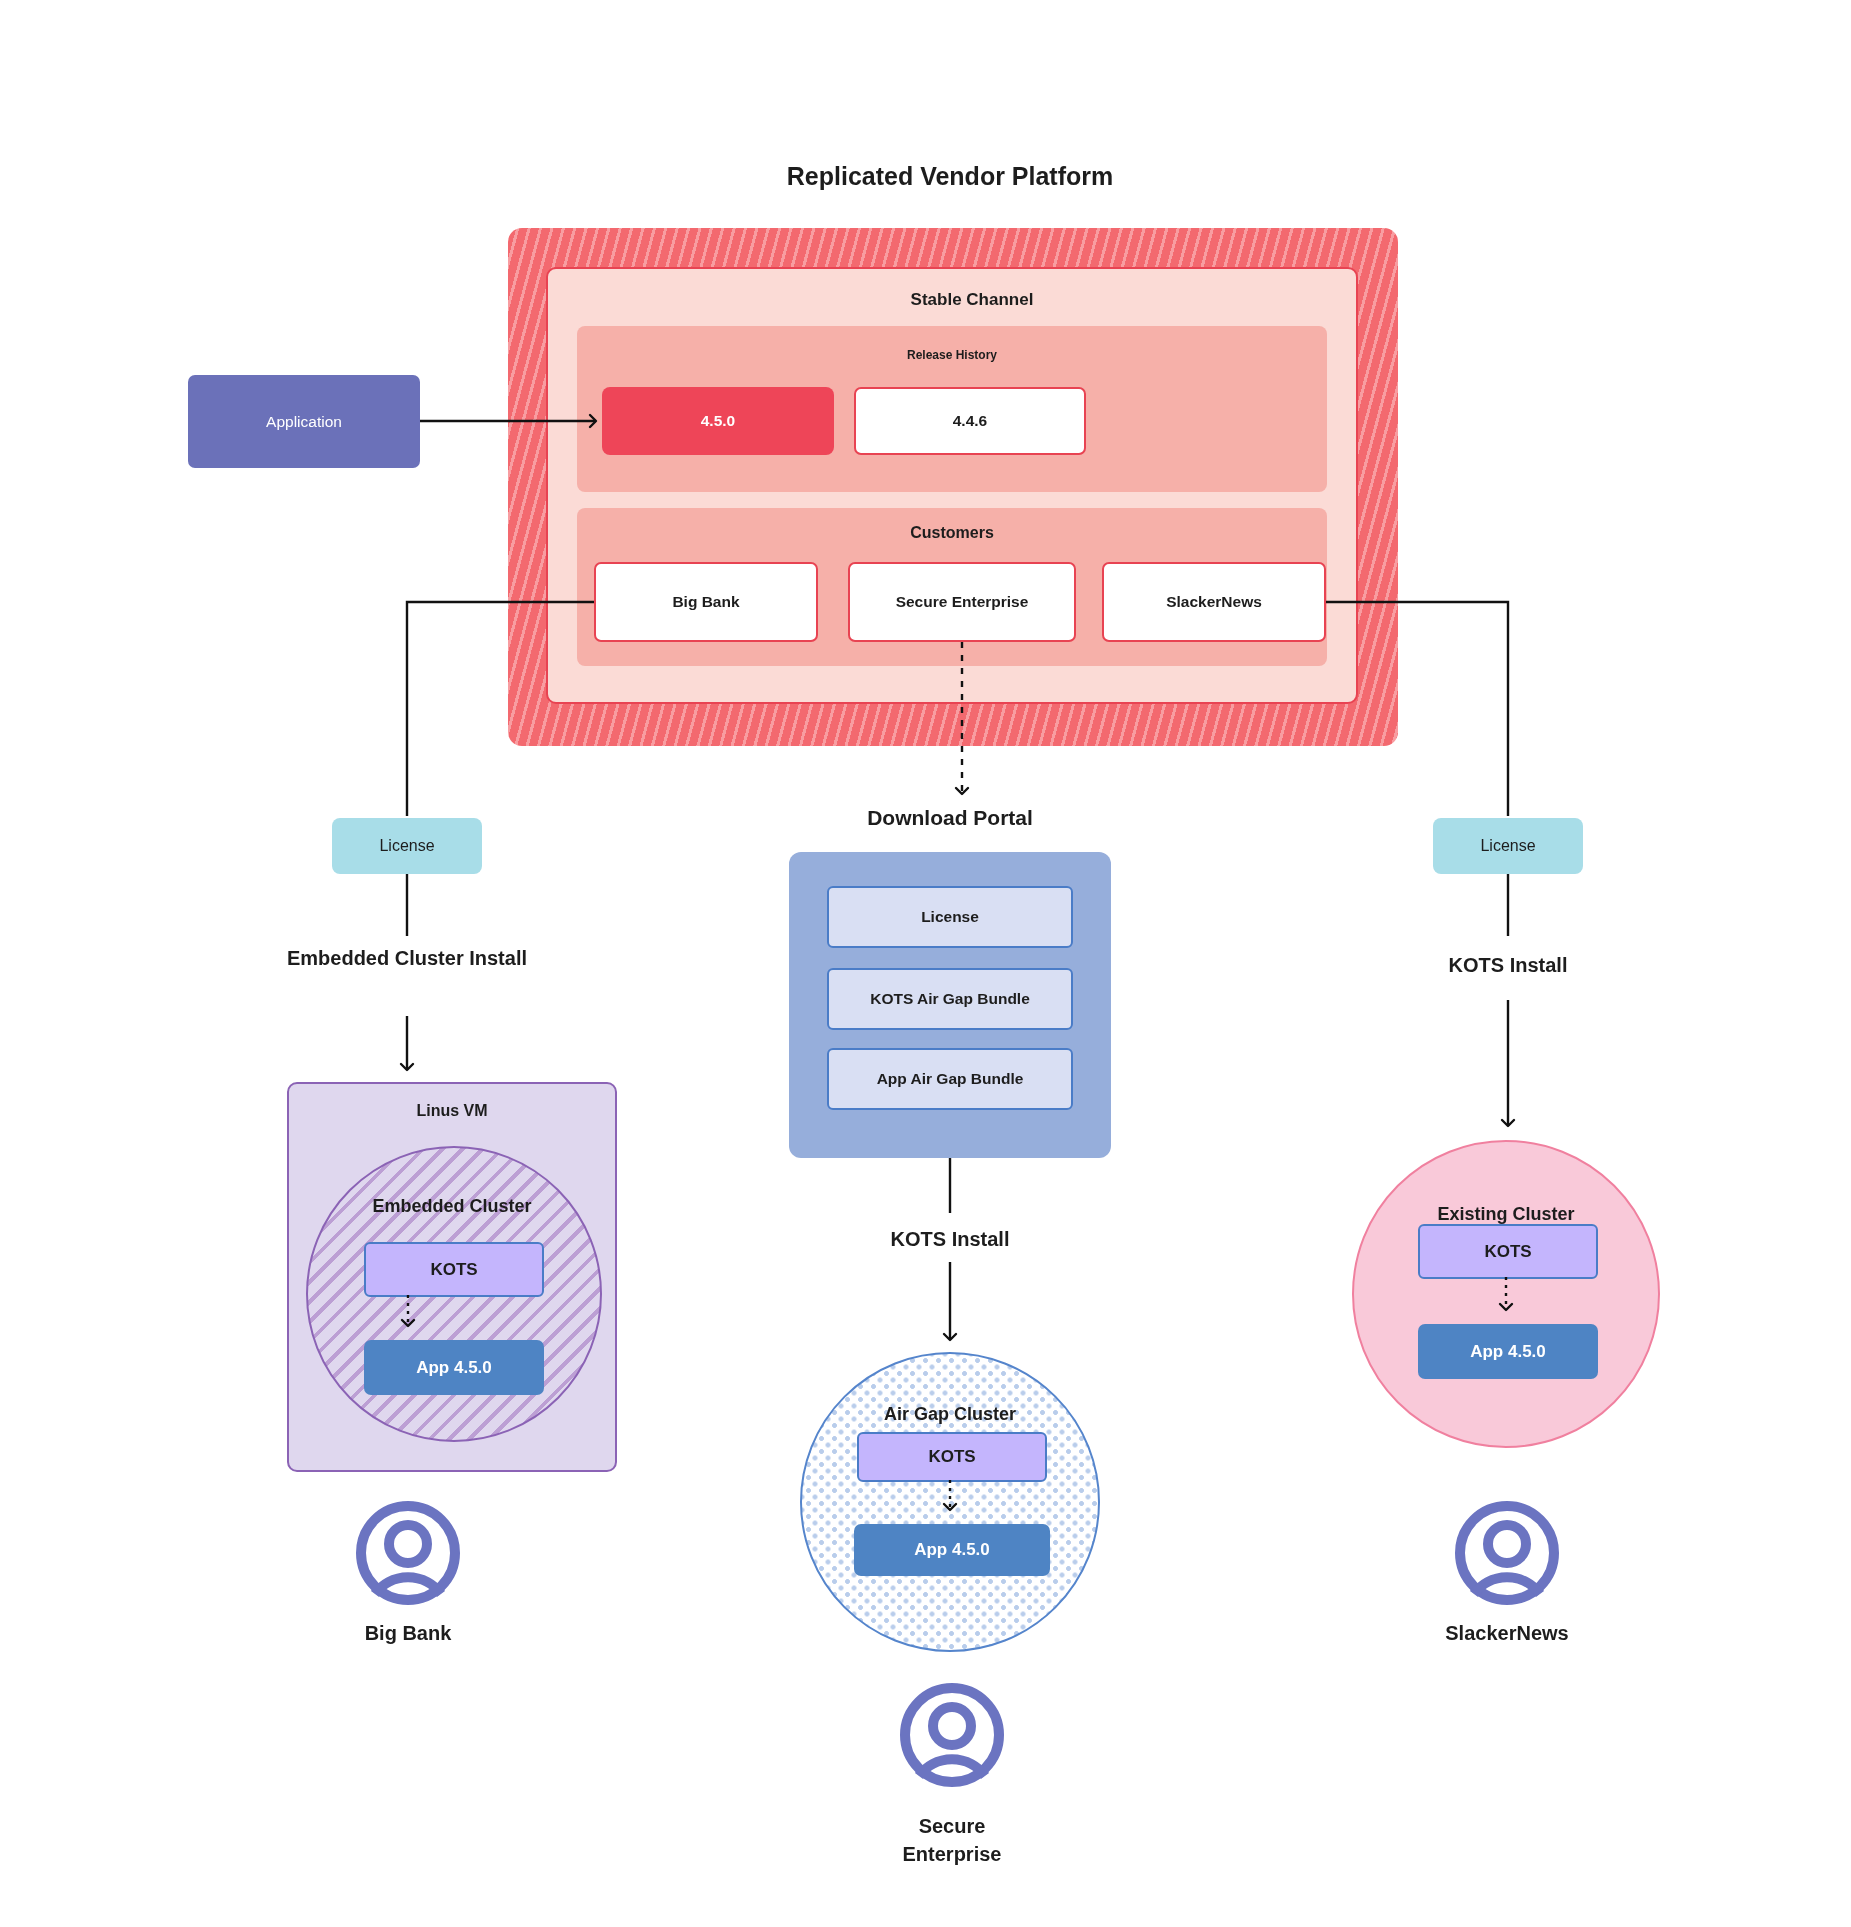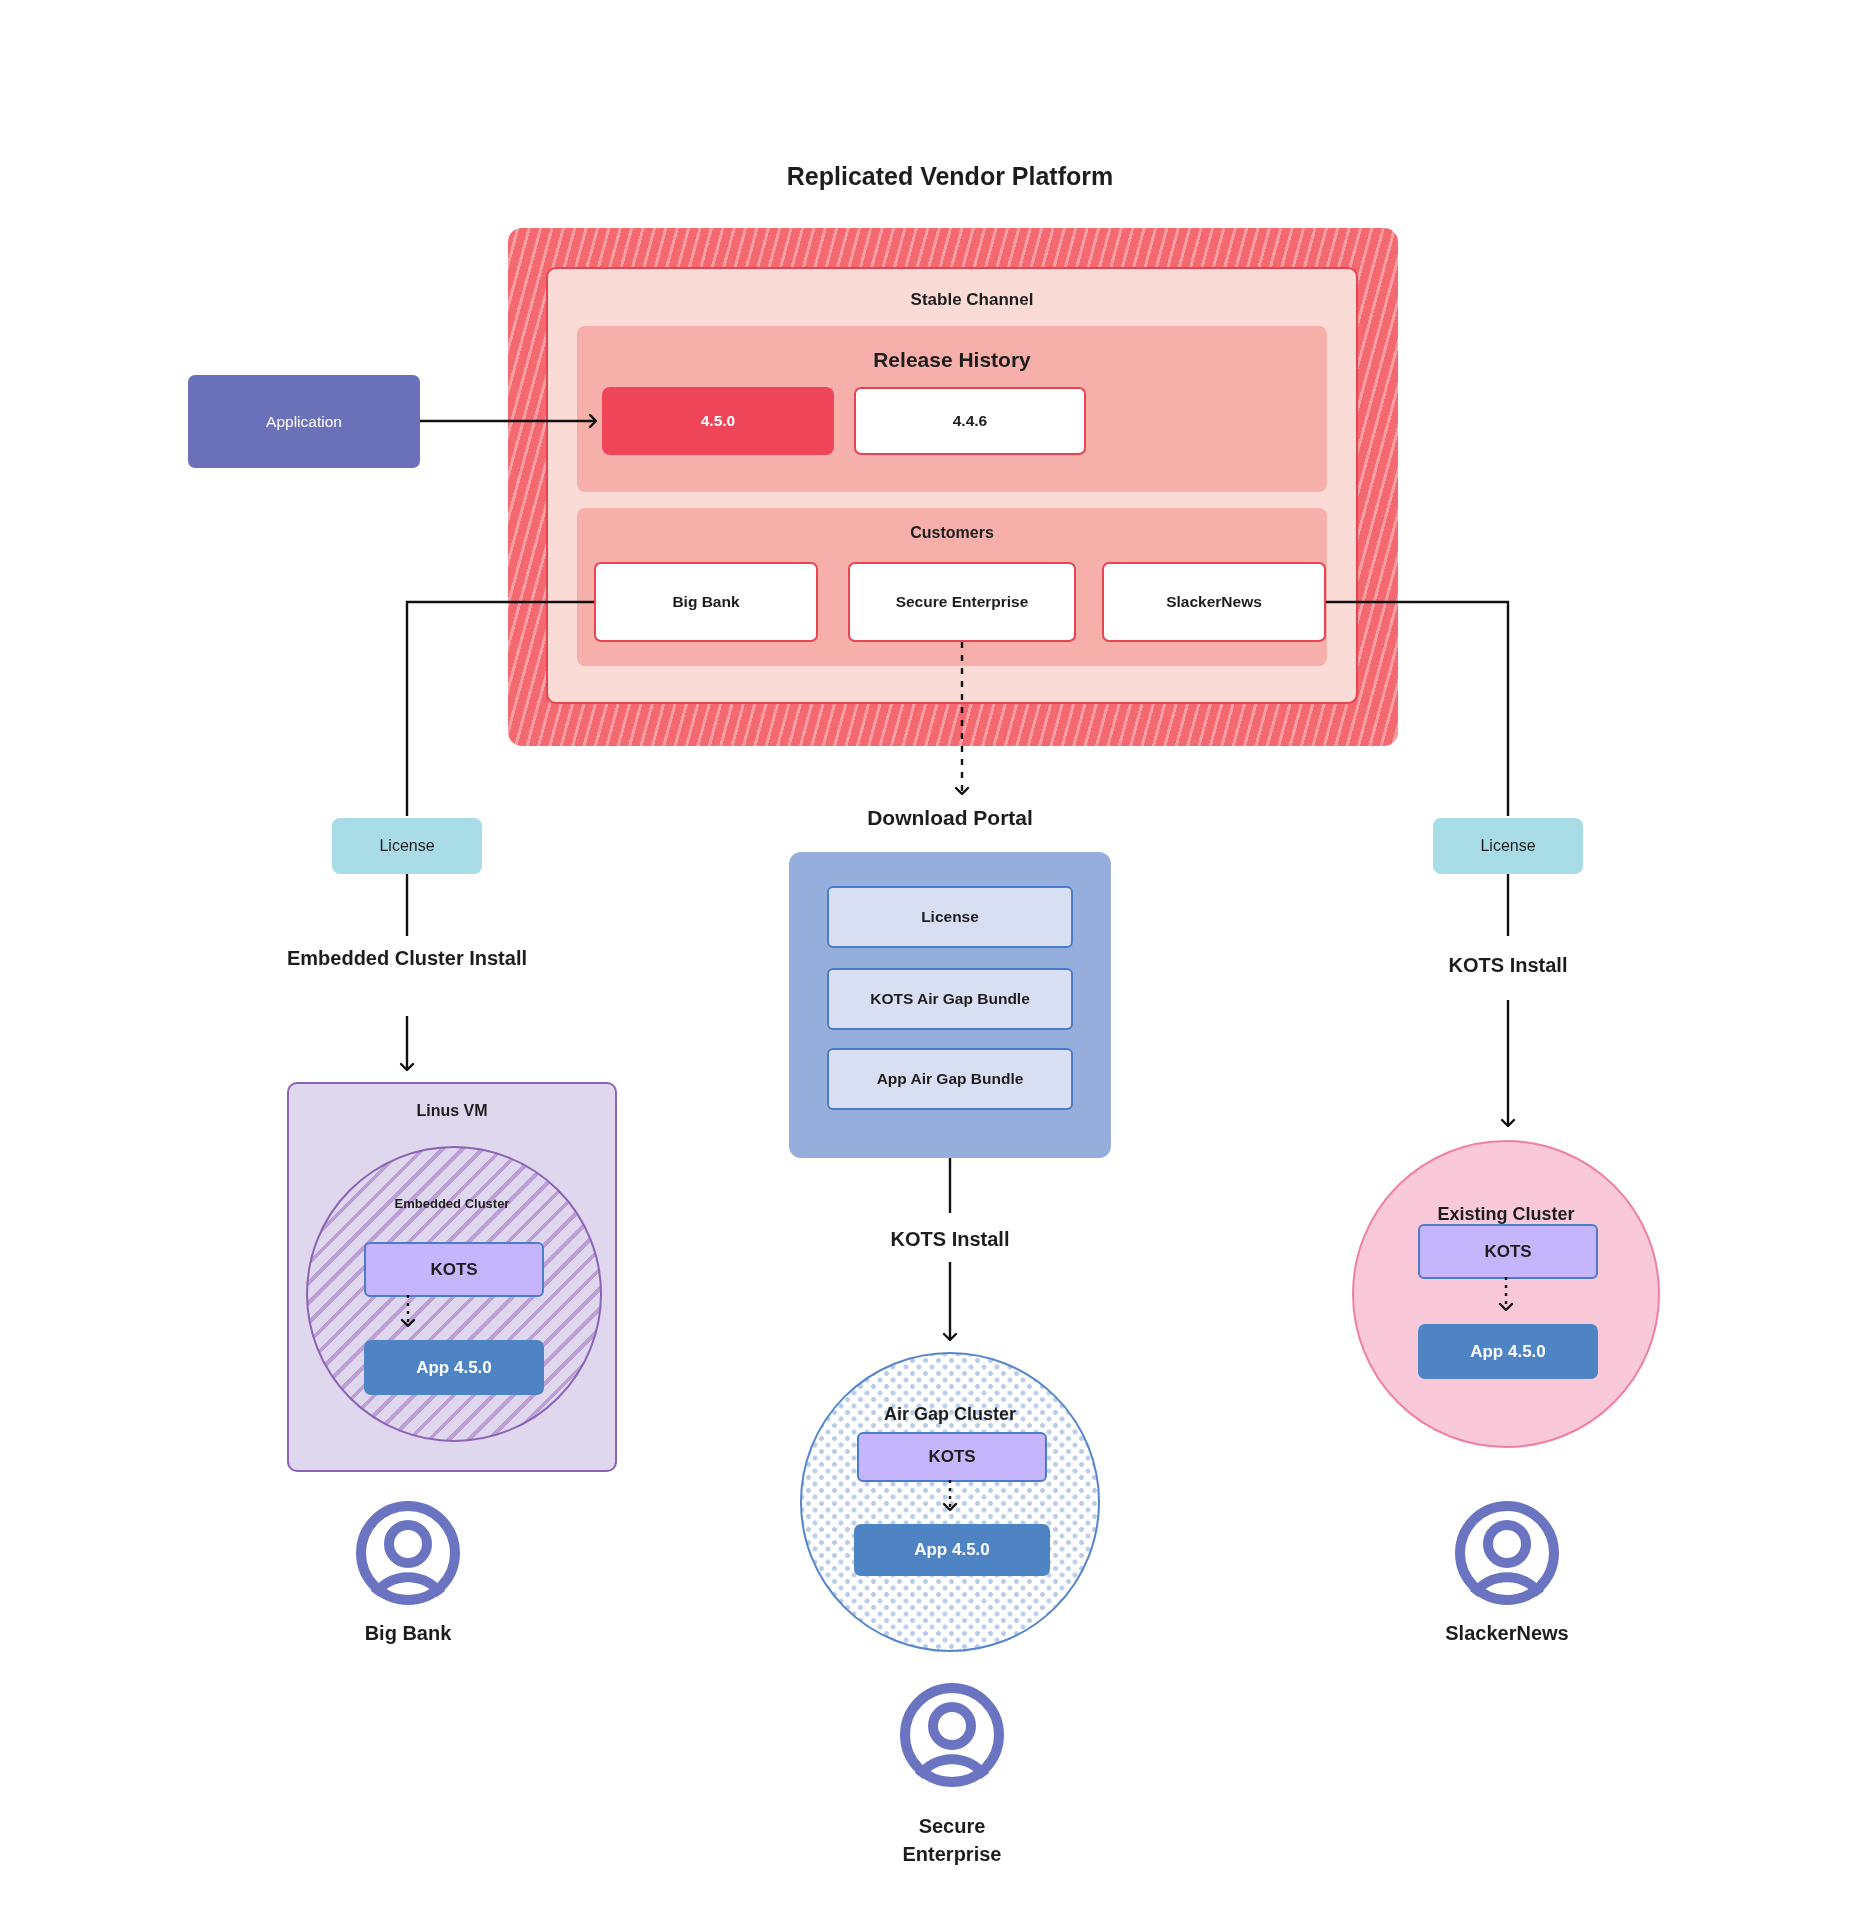--- a/index.html
+++ b/index.html
@@ -43,21 +43,21 @@
 
   <div class="abs lbl" style="left:600px;top:162px;width:700px;font-size:25px;">Replicated Vendor Platform</div>
 
   <div class="abs hatch-red" style="left:508px;top:228px;width:890px;height:518px;"></div>
 
   <div class="abs" style="left:546px;top:267px;width:812px;height:437px;background:var(--stable-bg);
               border:2px solid var(--stable-border);border-radius:10px;"></div>
   <div class="abs lbl" style="left:672px;top:290px;width:600px;font-size:17px;">Stable Channel</div>
 
   <div class="abs" style="left:577px;top:326px;width:750px;height:166px;background:var(--panel-salmon);border-radius:8px;"></div>
-  <div class="abs lbl" style="left:652px;top:348px;width:600px;font-size:21px;">Release History</div>
+  <div class="abs lbl" style="left:652px;top:348px;width:600px;font-size:12px;">Release History</div>
   <div class="abs box" style="left:602px;top:387px;width:232px;height:68px;background:var(--release-highlight);
               color:#ffffff;border-radius:8px;font-size:15.5px;">4.5.0</div>
   <div class="abs box whitebox" style="left:854px;top:387px;width:232px;height:68px;">4.4.6</div>
 
   <div class="abs" style="left:577px;top:508px;width:750px;height:158px;background:var(--panel-salmon);border-radius:8px;"></div>
   <div class="abs lbl" style="left:652px;top:524px;width:600px;font-size:16px;">Customers</div>
   <div class="abs box whitebox" style="left:594px;top:562px;width:224px;height:80px;">Big Bank</div>
   <div class="abs box whitebox" style="left:848px;top:562px;width:228px;height:80px;padding:0 45px;line-height:1.45;">Secure Enterprise</div>
   <div class="abs box whitebox" style="left:1102px;top:562px;width:224px;height:80px;">SlackerNews</div>
 
@@ -67,21 +67,21 @@
   <div class="abs box" style="left:332px;top:818px;width:150px;height:56px;background:var(--license-teal);
               border-radius:8px;font-size:16px;font-weight:500;">License</div>
   <div class="abs lbl" style="left:277px;top:944px;width:260px;font-size:20px;line-height:1.4;">Embedded Cluster Install</div>
 
   <div class="abs" style="left:243px;top:1082px;width:330px;height:390px;background:var(--vm-bg);
               border:2px solid var(--vm-border);border-radius:10px;margin-left:44px;">
     <div class="abs lbl" style="left:0;top:18px;width:100%;font-size:16px;">Linus VM</div>
     <div class="abs" style="left:17px;top:62px;width:296px;height:296px;border-radius:50%;
                 border:2px solid var(--vm-border);
                 background:repeating-linear-gradient(135deg,var(--vm-bg) 0 10px,var(--vm-hatch) 10px 14px);"></div>
-    <div class="abs lbl" style="left:0;top:112px;width:100%;font-size:13px;font-weight:700;">Embedded Cluster</div>
+    <div class="abs lbl" style="left:0;top:112px;width:100%;font-size:18px;font-weight:700;">Embedded Cluster</div>
     <div class="abs box kotsbox" style="left:75px;top:158px;width:180px;height:55px;">KOTS</div>
     <div class="abs box appbox" style="left:75px;top:256px;width:180px;height:55px;">App 4.5.0</div>
   </div>
 
   <svg class="abs persona" style="left:353px;top:1498px;" width="110" height="110" viewBox="0 0 110 110">
     <circle cx="55" cy="55" r="47" fill="none" stroke="var(--persona-purple)" stroke-width="10"></circle>
     <circle cx="55" cy="46" r="19" fill="none" stroke="var(--persona-purple)" stroke-width="10"></circle>
     <path d="M22 96 A41 41 0 0 1 88 96" fill="none" stroke="var(--persona-purple)" stroke-width="10"></path>
   </svg>
   <div class="abs lbl" style="left:268px;top:1622px;width:280px;font-size:20px;">Big Bank</div>

